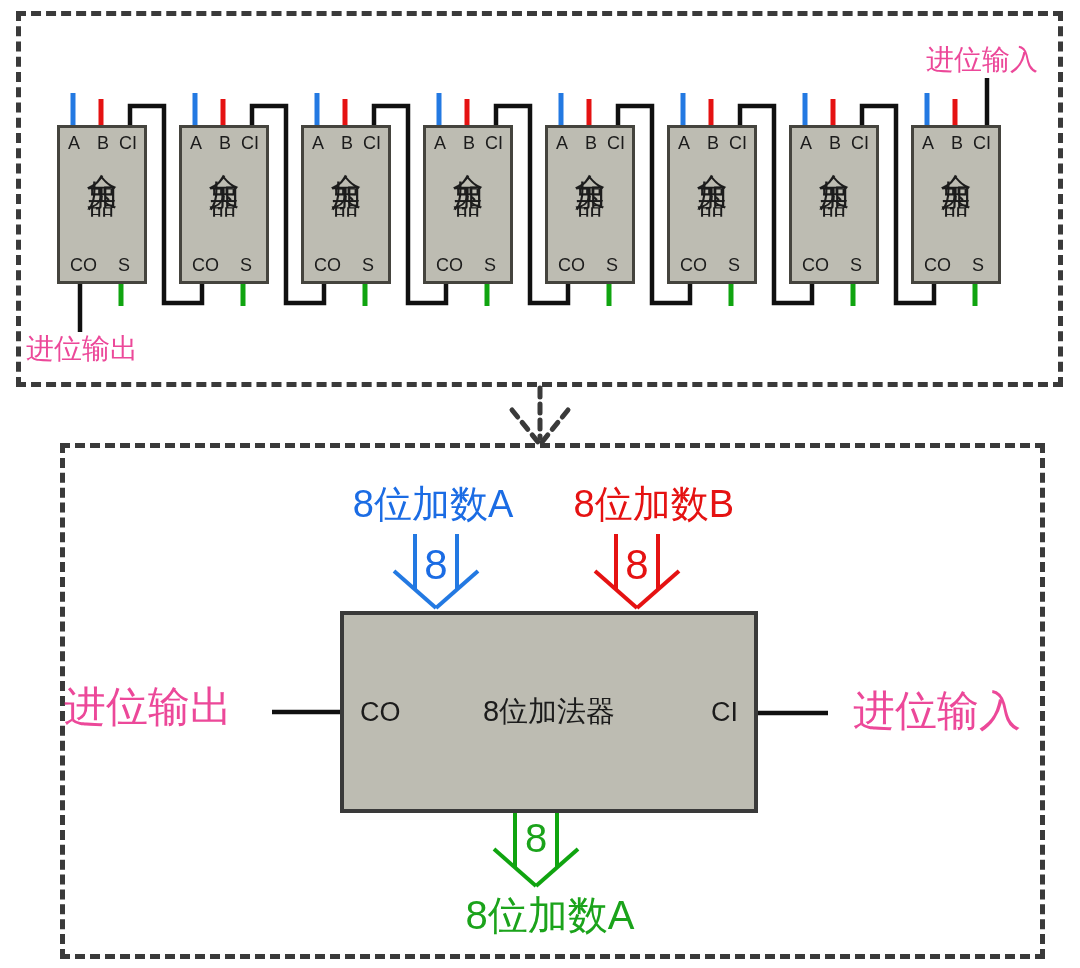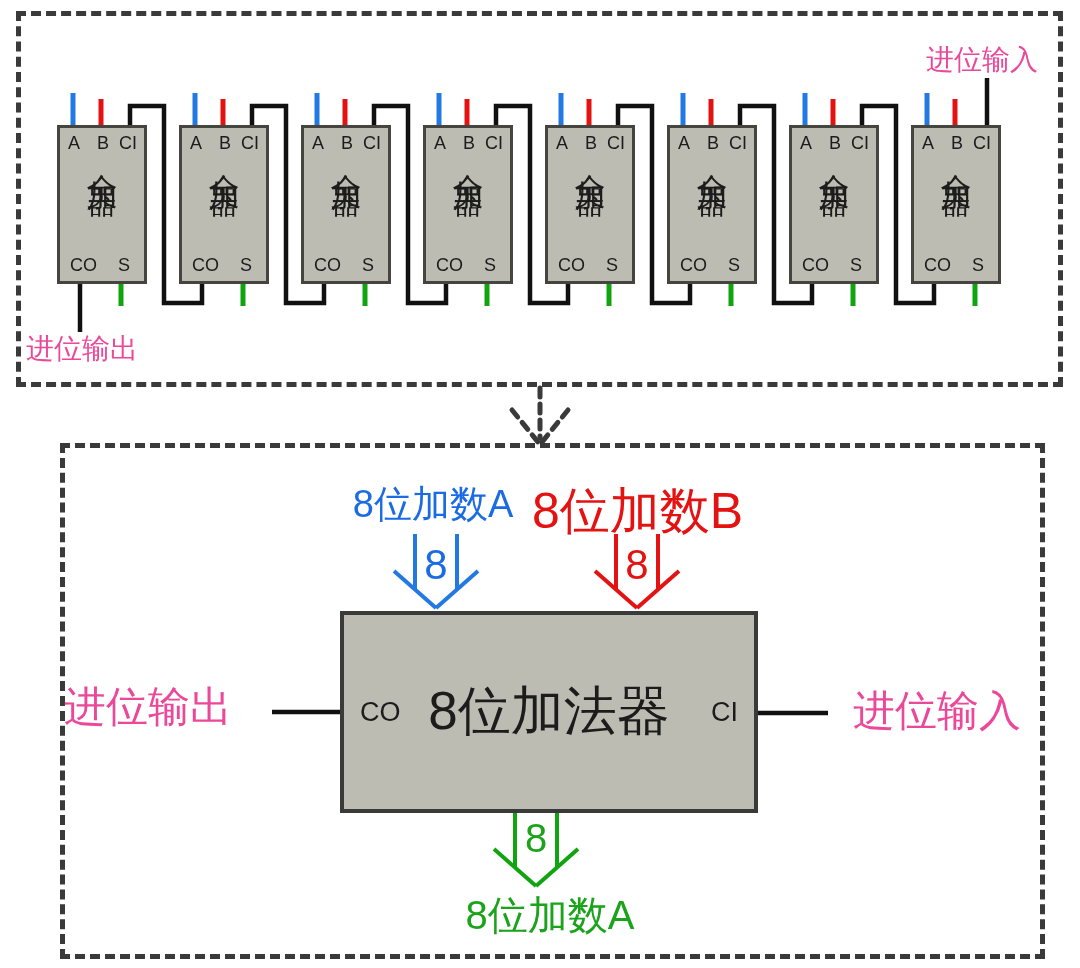--- a/index.html
+++ b/index.html
@@ -24,35 +24,35 @@
   .pin-s  { left:58px; bottom:7px; }
   .fa-title { position:absolute; left:50%; top:21px; transform:translateX(-50%);
               writing-mode:vertical-rl; text-orientation:upright;
               font-size:31px; letter-spacing:7px; line-height:1; color:#1c1c1c; }
 
   .lbl { position:absolute; color:#ec4899; white-space:nowrap; line-height:1.15; }
   #top-carry-in     { left:926px; top:44px;  font-size:28px; }
   #top-carry-out    { left:26px;  top:333px; font-size:28px; }
 
   #input-a-label    { left:338px; top:483px; width:190px; text-align:center; font-size:38px; }
-  #input-b-label    { left:532px; top:483px; width:190px; text-align:left; font-size:50px; }
+  #input-b-label    { left:544px; top:483px; width:190px; text-align:right; font-size:38px; }
   #bus8-a           { left:413px; top:541px; width:46px;  text-align:center; font-size:42px; }
   #bus8-b           { left:614px; top:541px; width:46px;  text-align:center; font-size:42px; }
   #bus8-s           { left:513px; top:815px; width:46px;  text-align:center; font-size:40px; }
   #output-label     { left:450px; top:892px; width:200px; text-align:center; font-size:40px; }
   #bottom-carry-out { left:64px;  top:683px; font-size:42px; }
   #bottom-carry-in  { left:853px; top:687px; font-size:42px; }
 
   #main-block { position:absolute; left:340px; top:611px; width:418px; height:202px;
                 background:var(--block-fill,#bdbcb2); border:4px solid #3a3a3a;
                 display:flex; align-items:center; justify-content:center; color:#1c1c1c; }
   #main-block .mb-pin { position:absolute; font-size:27px; top:50%; transform:translateY(-50%); }
   #mb-co { left:16px; }
   #mb-ci { right:16px; }
-  #mb-title { font-size:53px; }
+  #mb-title { font-size:29px; }
 </style>
 </head>
 <body>
 
 <div class="canvas">
 
   <div id="top-box" class="panel"></div>
   <div id="bottom-box" class="panel"></div>
 
   <svg id="wire-layer" viewBox="0 0 1080 968">

